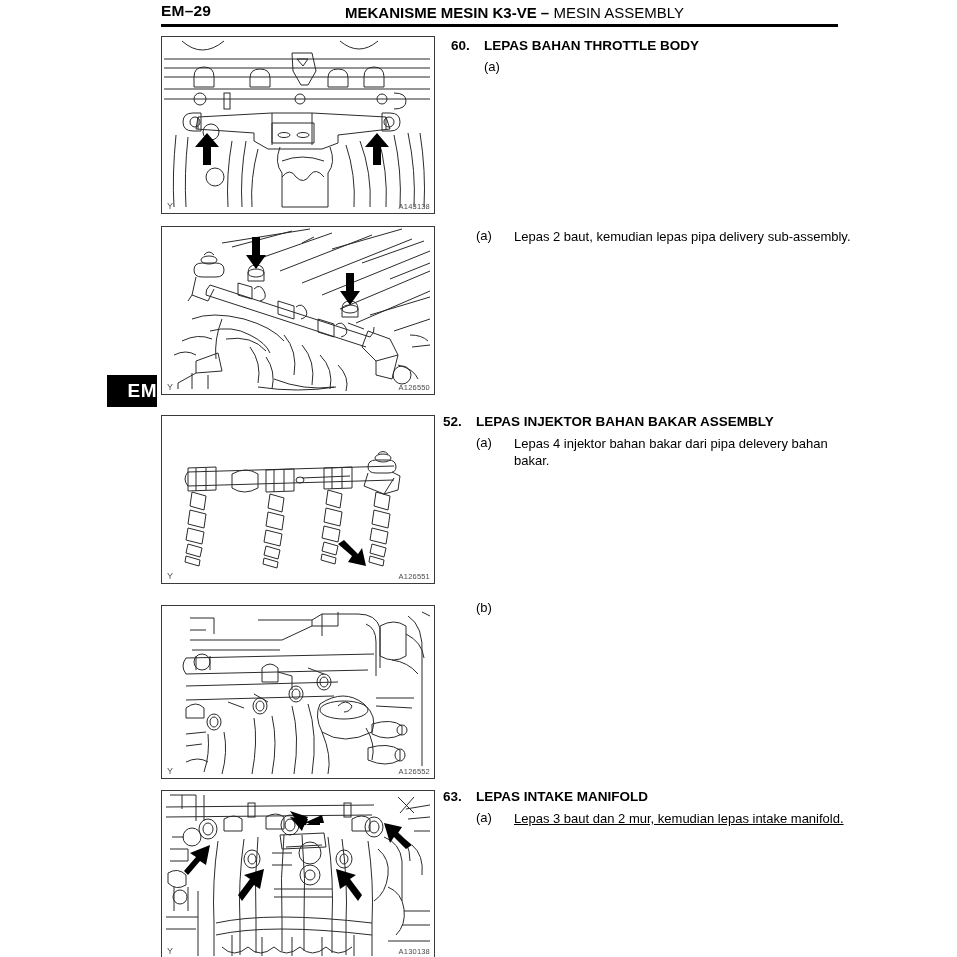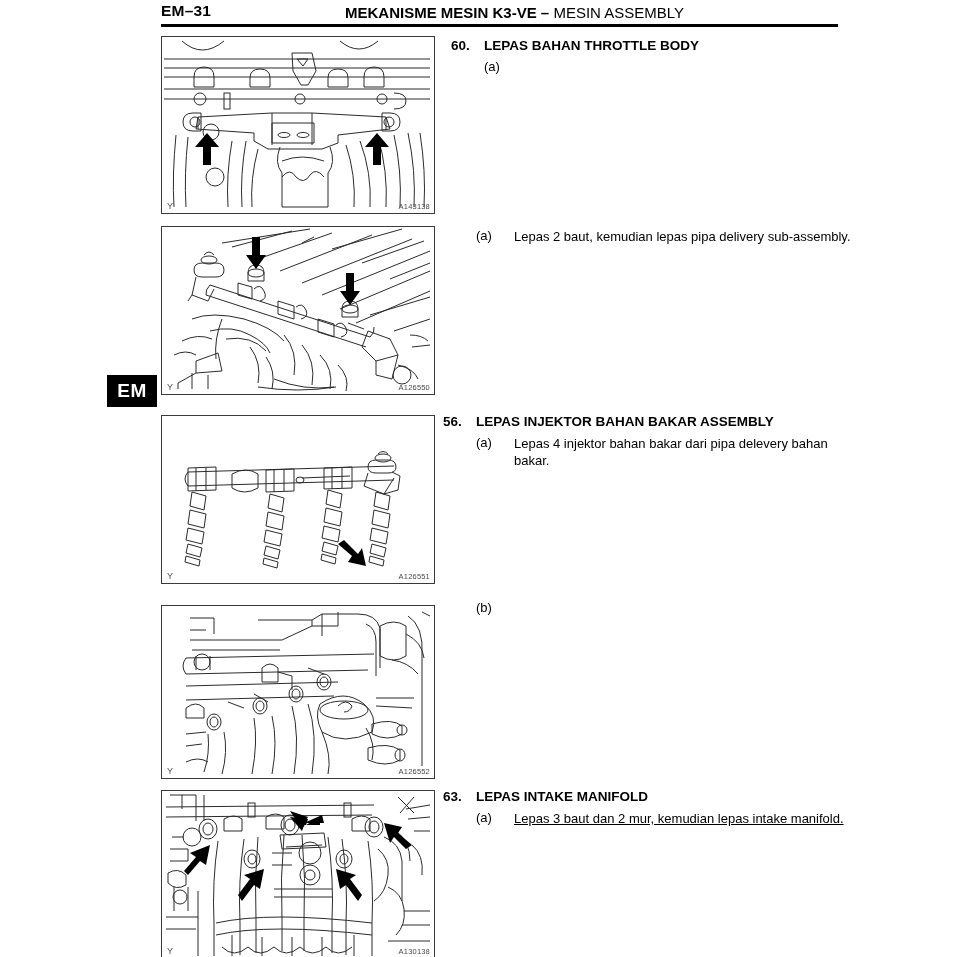--- a/index.html
+++ b/index.html
@@ -57,21 +57,21 @@
     left: 107px;
     top: 375px;
     width: 50px;
     height: 32px;
     background: #000000;
     color: #ffffff;
     font-size: 19px;
     font-weight: bold;
     display: flex;
     align-items: center;
-    justify-content: center;
+    justify-content: flex-end;
     letter-spacing: 0.5px;
   }
 
   .figure {
     position: absolute;
     border: 1px solid #3a3a3a;
     background: #ffffff;
     overflow: hidden;
   }
   .figure svg { display: block; }
@@ -130,21 +130,21 @@
     margin-left: 38px;
     font-size: 13px;
     line-height: 17px;
     width: 345px;
   }
 </style>
 </head>
 <body>
 
 <div id="header">
-  <div id="page-number">EM–31</div>
+  <div id="page-number">EM–29</div>
   <div id="header-title">
     <span>MEKANISME MESIN K3-VE</span><span> – </span><span class="thin">MESIN ASSEMBLY</span>
   </div>
   <div id="header-rule"></div>
 </div>
 
 <div id="em-tab">
   <span>EM</span>
 </div>
 
@@ -372,21 +372,21 @@
     <g fill="#000000">
       <path d="M182 124 L196 138 L200 132 L204 150 L186 146 L190 140 L176 128 Z"></path>
     </g>
   </svg>
   <div class="fig-y">Y</div>
   <div class="fig-code">A126551</div>
 </div>
 
 <div class="instr" style="left:443px; top:414px;">
   <div class="instr-head">
-    <span class="instr-num">56.</span>
+    <span class="instr-num">52.</span>
     <span class="instr-title">LEPAS INJEKTOR BAHAN BAKAR ASSEMBLY</span>
   </div>
   <div class="substep">
     <span class="sub-label">(a)</span>
     <span class="sub-text">Lepas 4 injektor bahan bakar dari pipa delevery bahan bakar.</span>
   </div>
 </div>
 
 <div class="figure" style="left:161px; top:605px; width:272px; height:172px;">
   <svg width="270" height="170" viewBox="0 0 270 170">

